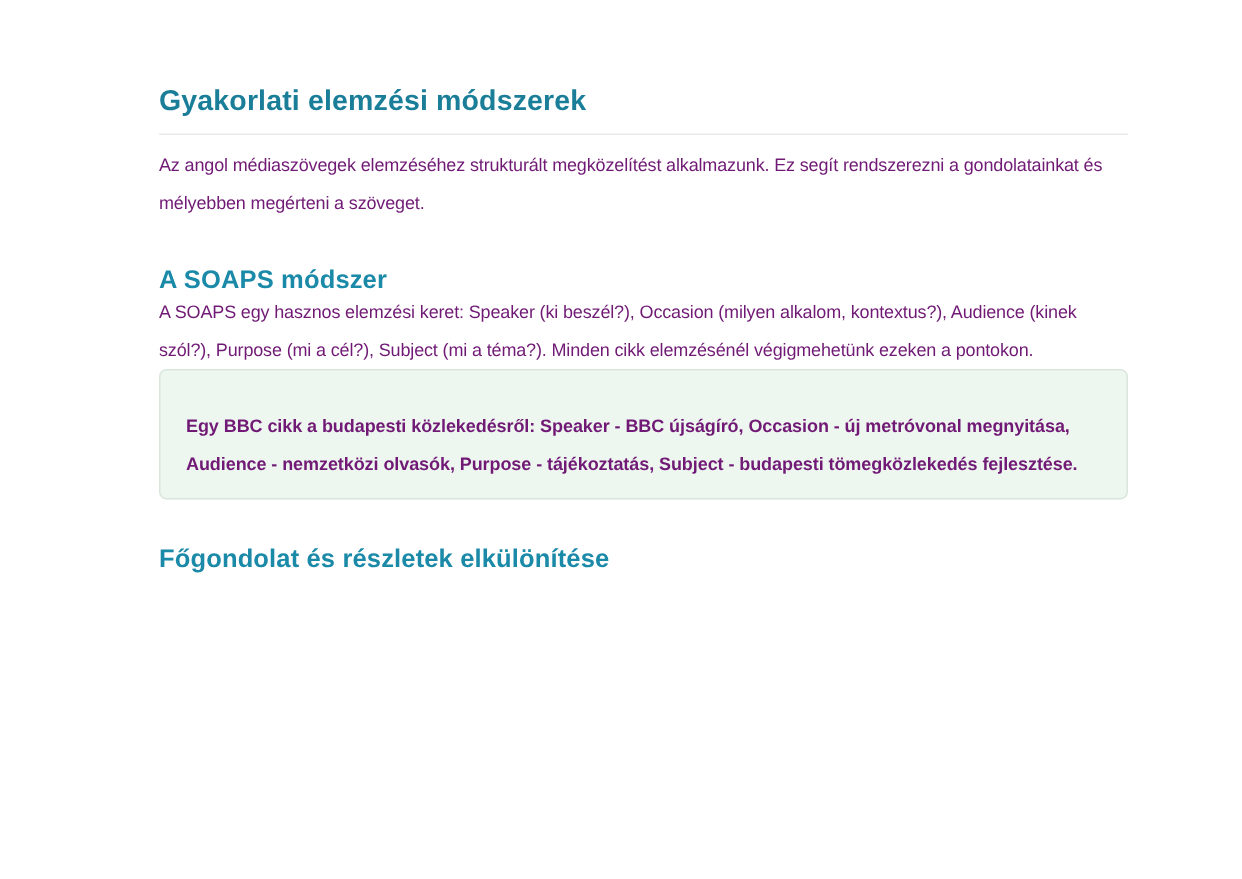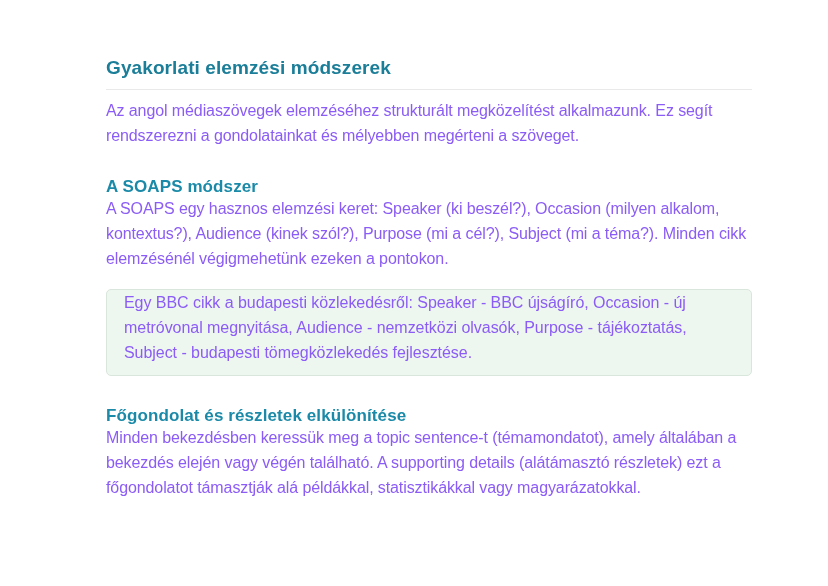--- a/index.html
+++ b/index.html
@@ -30,44 +30,44 @@
     letter-spacing: 0.1px;
   }
   .title-divider {
     height: 1px;
     background: #e9e9e9;
     margin-top: 8px;
     border: none;
   }
   p.body-text {
     margin: 0;
-    font-size: 16px;
+    font-size: 12px;
     line-height: 25px;
-    color: #8b5cf6;
+    color: #701a75;
     letter-spacing: -0.1px;
   }
   .intro-paragraph      { margin-top: 19px; }
   .section-heading {
     margin: 0;
     font-size: 17px;
     line-height: 19px;
     font-weight: bold;
     color: #1a8aa8;
     letter-spacing: 0.1px;
   }
   .heading-soaps        { margin-top: 29px; }
   .soaps-paragraph      { margin-top: 14px; }
   .example-callout {
-    margin-top: 18px;
     box-sizing: border-box;
     width: 646px;
     background: #eef6f0;
     border: 1px solid #d9e6dc;
     border-radius: 5px;
-    padding: 0 17px 10px 17px;
+    padding: 25px 17px 10px 17px;
+    font-weight: bold;
   }
   .example-callout p.body-text { letter-spacing: -0.05px; }
   .heading-main-idea    { margin-top: 30px; }
   .main-idea-paragraph  { margin-top: 14px; }
   .notes-paragraph      { margin-top: 17px; }
 </style>
 </head>
 <body>
 
 <div class="article">
@@ -81,16 +81,15 @@
   <h2 class="section-heading heading-soaps">A SOAPS módszer</h2>
 
   <p class="body-text soaps-paragraph">A SOAPS egy hasznos elemzési keret: Speaker (ki beszél?), Occasion (milyen alkalom, kontextus?), Audience (kinek szól?), Purpose (mi a cél?), Subject (mi a téma?). Minden cikk elemzésénél végigmehetünk ezeken a pontokon.</p>
 
   <div class="example-callout">
     <p class="body-text">Egy BBC cikk a budapesti közlekedésről: Speaker - BBC újságíró, Occasion - új metróvonal megnyitása, Audience - nemzetközi olvasók, Purpose - tájékoztatás, Subject - budapesti tömegközlekedés fejlesztése.</p>
   </div>
 
   <h2 class="section-heading heading-main-idea">Főgondolat és részletek elkülönítése</h2>
 
-  <p class="body-text main-idea-paragraph">Minden bekezdésben keressük meg a topic sentence-t (témamondatot), amely általában a bekezdés elején vagy végén található. A supporting details (alátámasztó részletek) ezt a főgondolatot támasztják alá példákkal, statisztikákkal vagy magyarázatokkal.</p>
 
 
 </div>
 
 </body></html>

